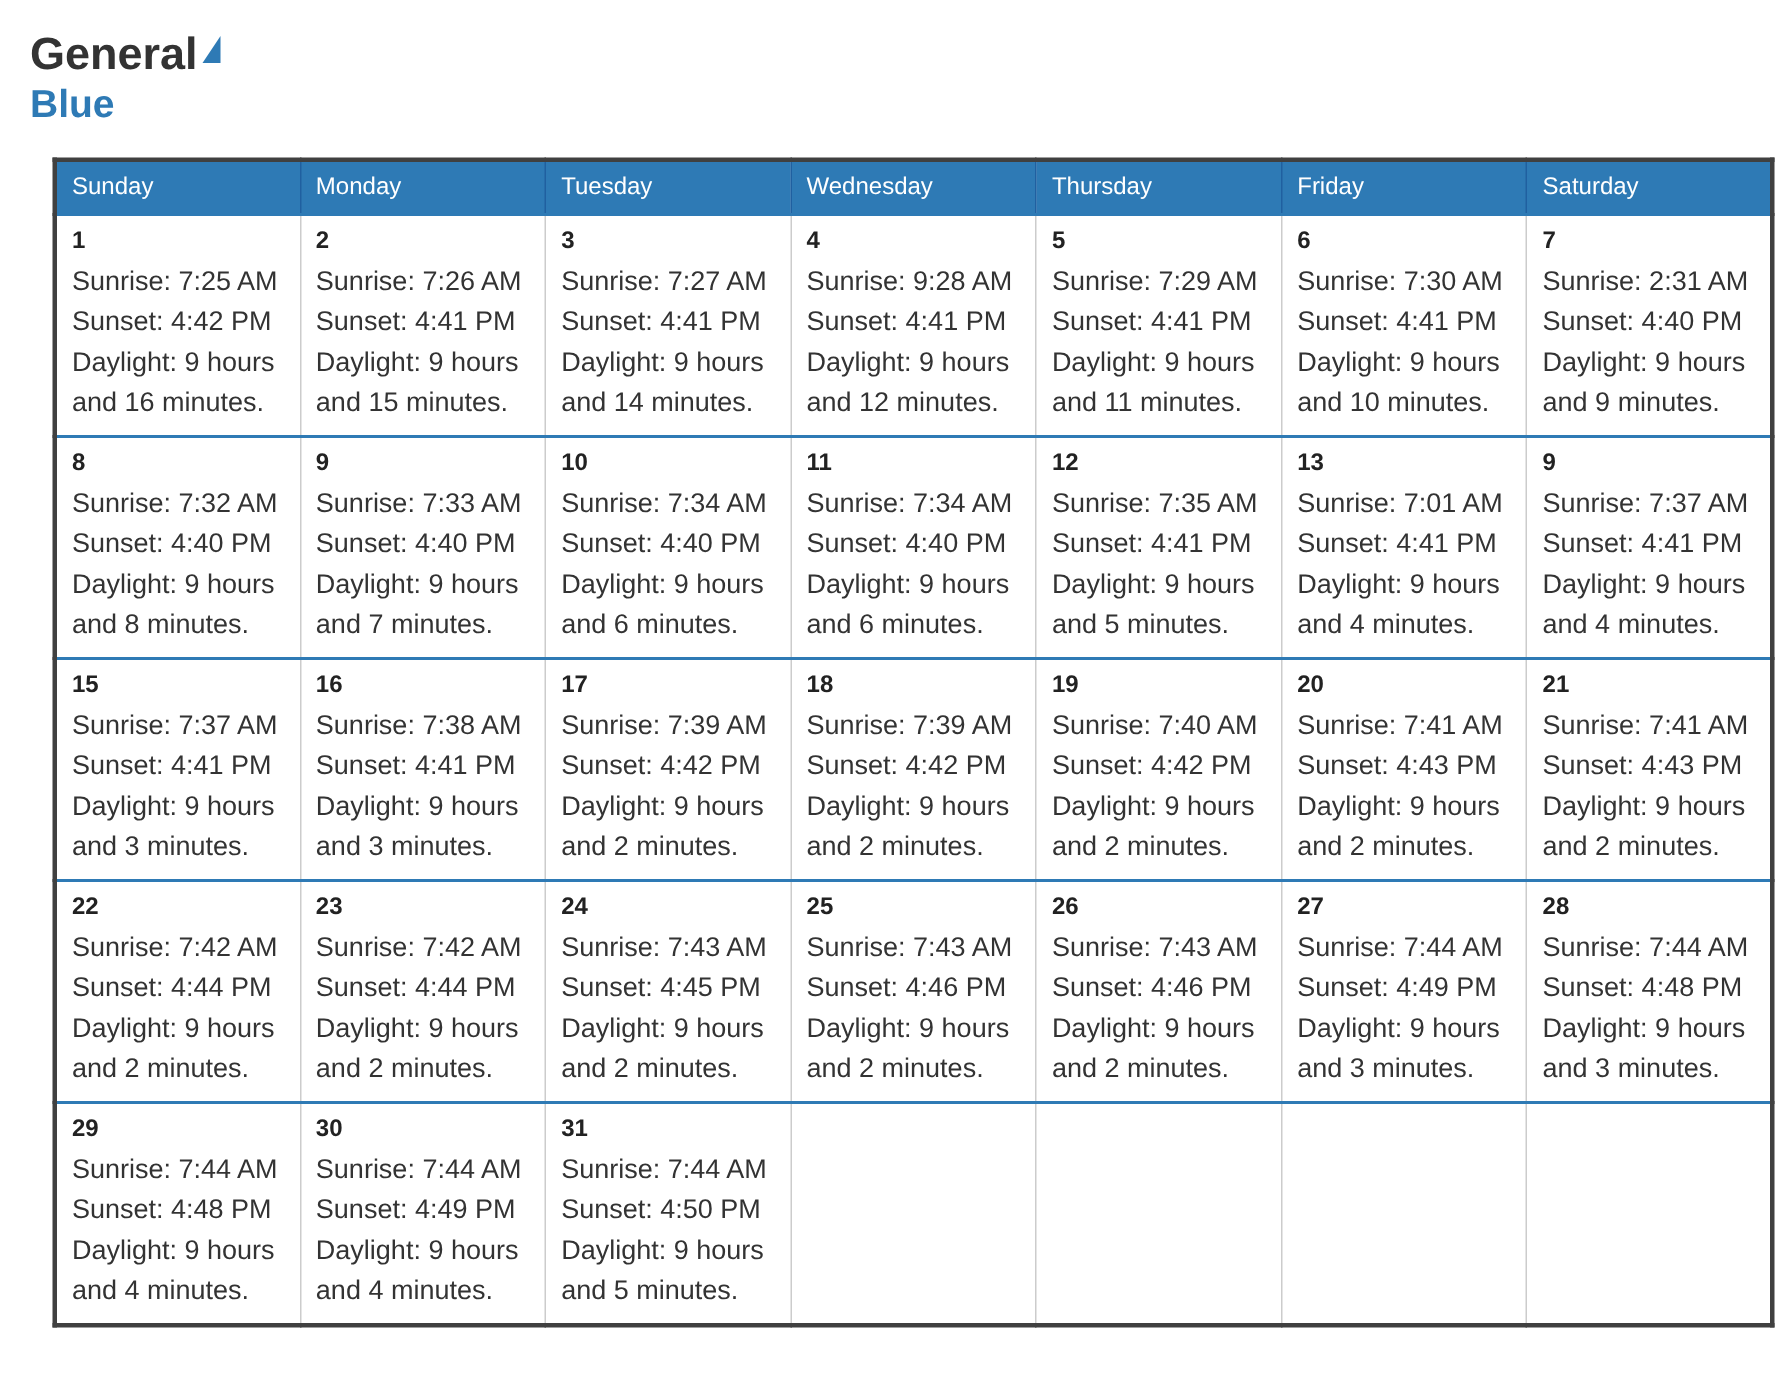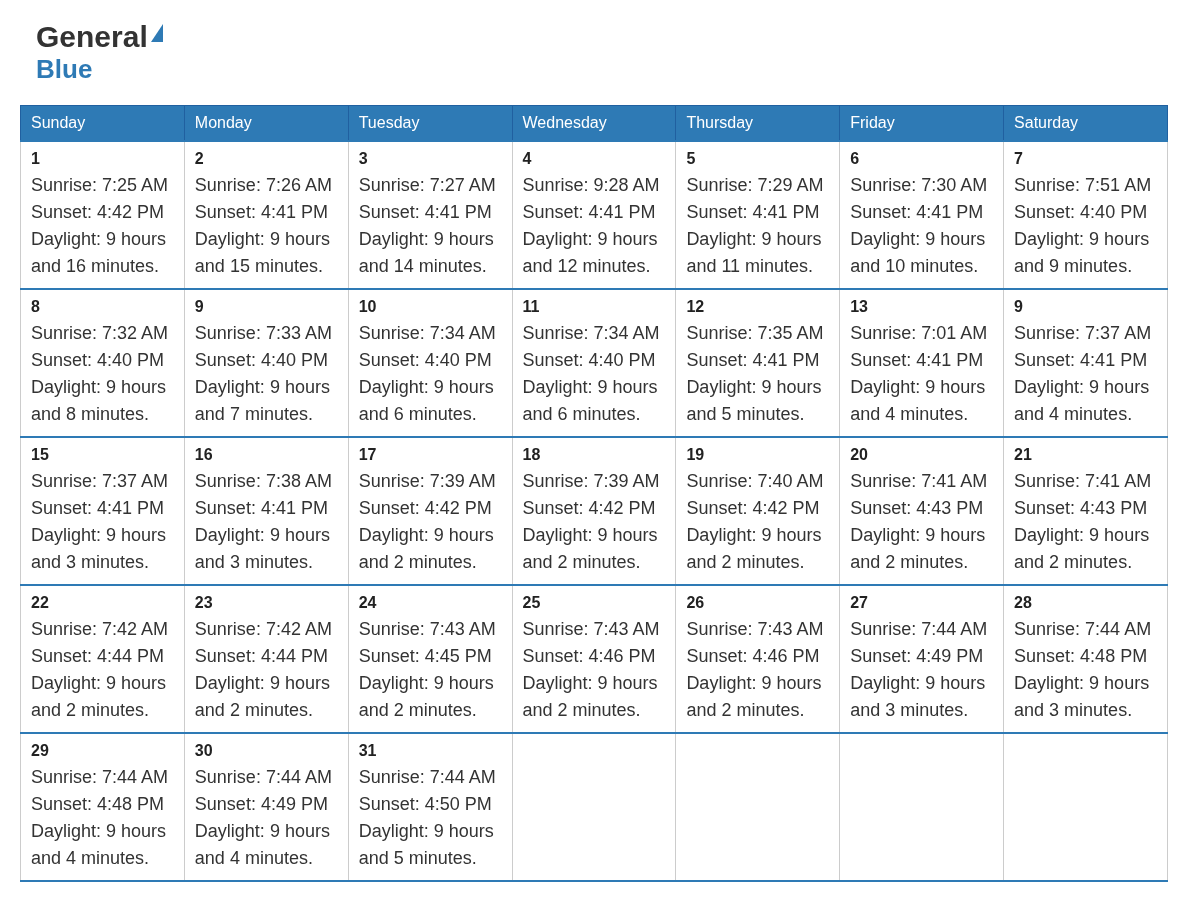--- a/index.html
+++ b/index.html
@@ -8,21 +8,20 @@
       background: #fff;
       padding: 20px;
       width: 1188px;
       min-height: 918px;
     }
     .header {
       display: flex;
       justify-content: space-between;
       align-items: flex-start;
       margin-bottom: 20px;
-      margin-left: 16px;
     }
     .logo {
       display: flex;
       flex-direction: column;
       align-items: flex-start;
     }
     .title-block {
       text-align: right;
     }
     .month-year {
@@ -32,21 +31,22 @@
       line-height: 1.1;
     }
     .location {
       font-size: 26px;
       color: #444;
       margin-top: 4px;
     }
     .calendar {
       width: 100%;
       border-collapse: collapse;
-      border: 1px solid #404040;
+      border: 3px solid #404040;
+      margin-left: 15px;
     }
     .calendar th {
       background-color: #2e7ab5;
       color: #fff;
       font-size: 16px;
       font-weight: normal;
       padding: 8px 10px;
       text-align: left;
       border: 1px solid #2060a0;
     }
@@ -146,21 +146,21 @@
         <td>
           <div class="day-number">5</div>
           <div class="day-info"><span>Sunrise: 7:29 AM</span><br><span>Sunset: 4:41 PM</span><br><span>Daylight: 9 hours</span><br><span>and 11 minutes.</span></div>
         </td>
         <td>
           <div class="day-number">6</div>
           <div class="day-info"><span>Sunrise: 7:30 AM</span><br><span>Sunset: 4:41 PM</span><br><span>Daylight: 9 hours</span><br><span>and 10 minutes.</span></div>
         </td>
         <td>
           <div class="day-number">7</div>
-          <div class="day-info"><span>Sunrise: 7:51 AM</span><br><span>Sunset: 4:40 PM</span><br><span>Daylight: 9 hours</span><br><span>and 9 minutes.</span></div>
+          <div class="day-info"><span>Sunrise: 2:31 AM</span><br><span>Sunset: 4:40 PM</span><br><span>Daylight: 9 hours</span><br><span>and 9 minutes.</span></div>
         </td>
       </tr>
       <tr>
         <td>
           <div class="day-number">8</div>
           <div class="day-info"><span>Sunrise: 7:32 AM</span><br><span>Sunset: 4:40 PM</span><br><span>Daylight: 9 hours</span><br><span>and 8 minutes.</span></div>
         </td>
         <td>
           <div class="day-number">9</div>
           <div class="day-info"><span>Sunrise: 7:33 AM</span><br><span>Sunset: 4:40 PM</span><br><span>Daylight: 9 hours</span><br><span>and 7 minutes.</span></div>

